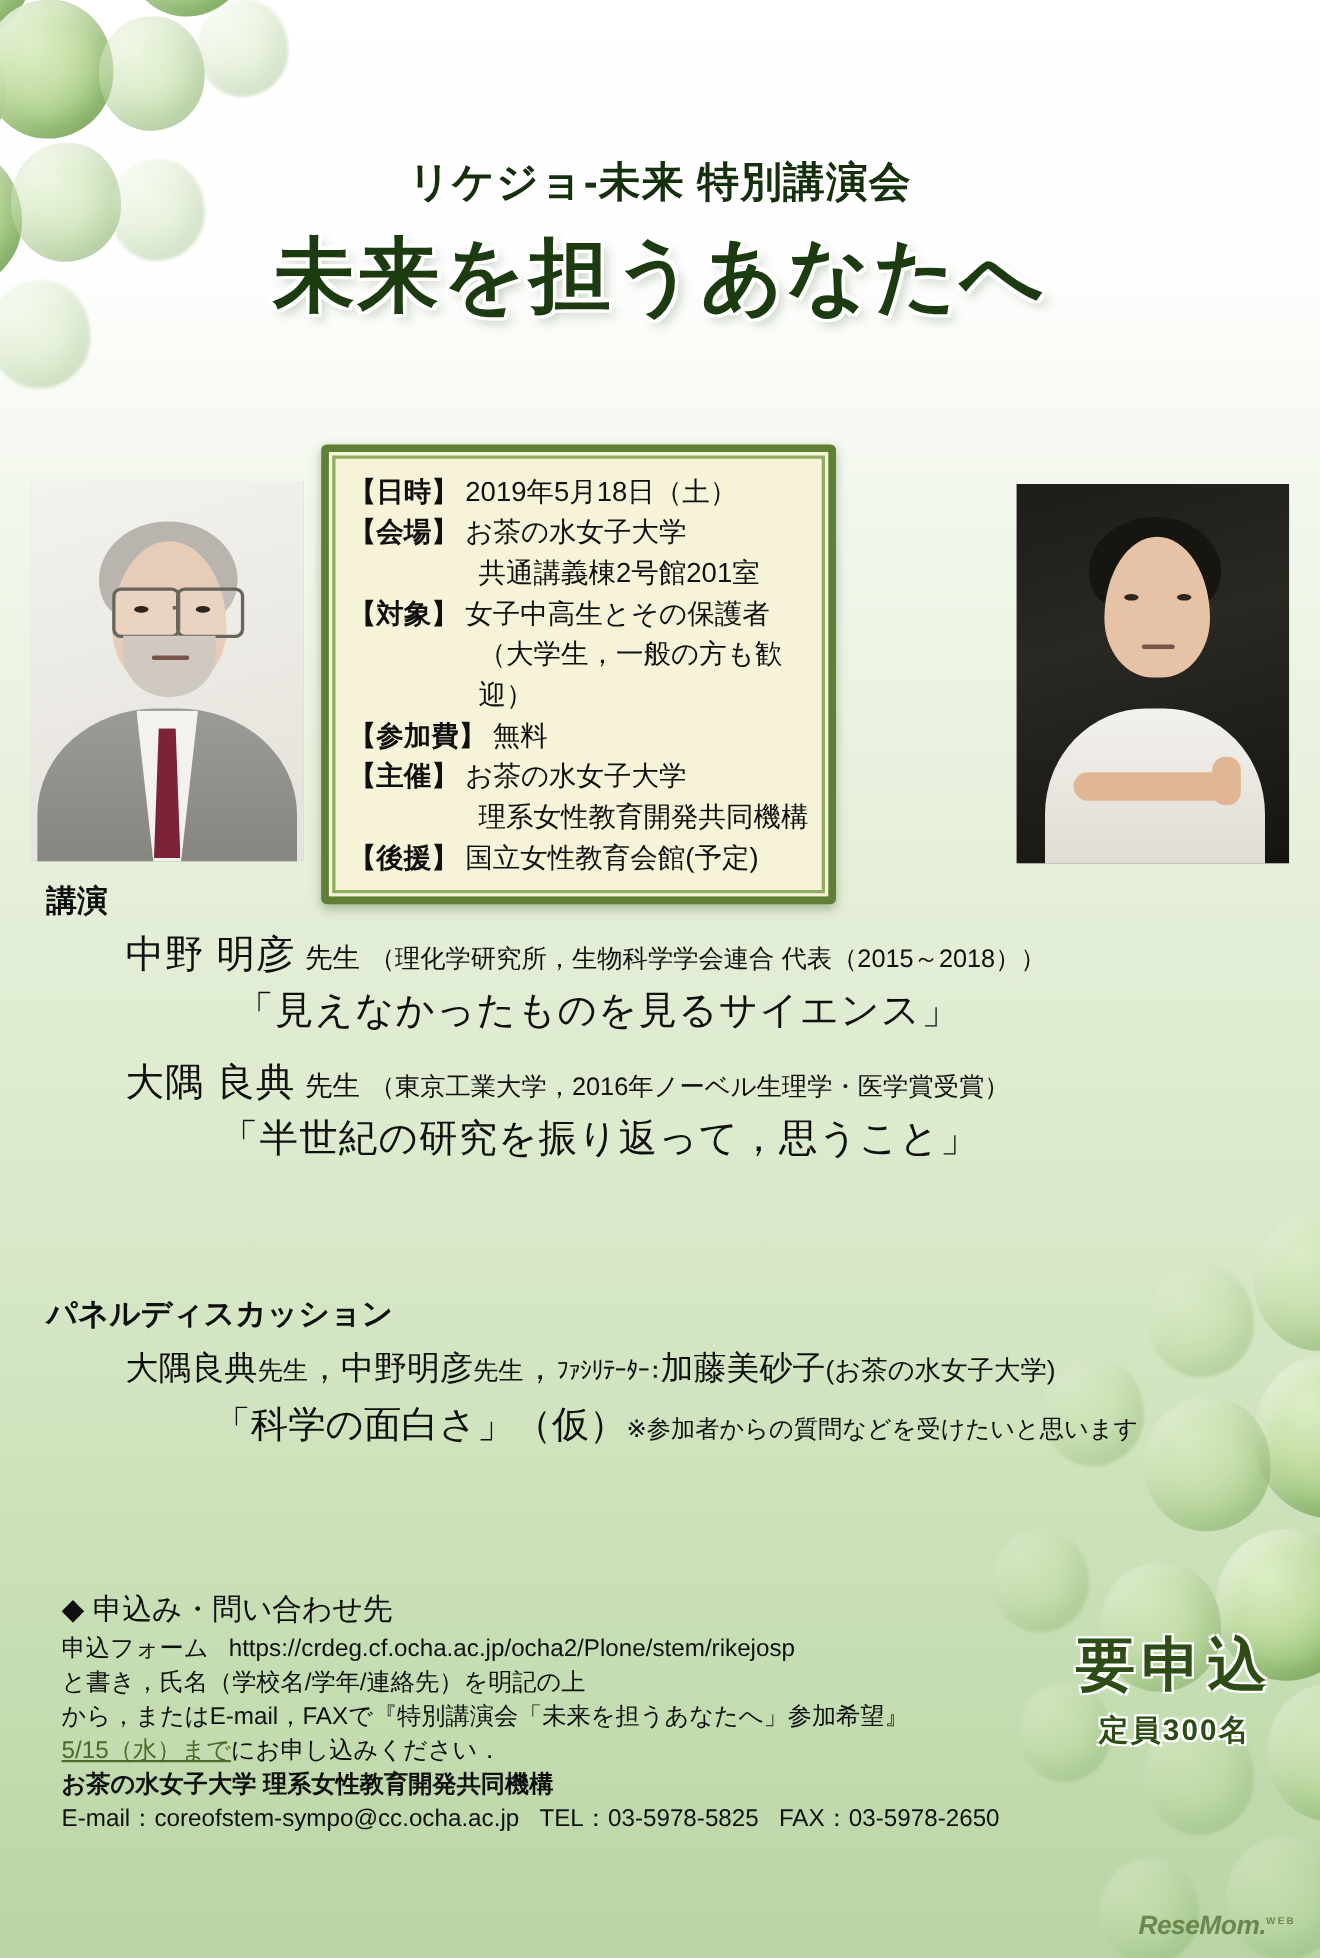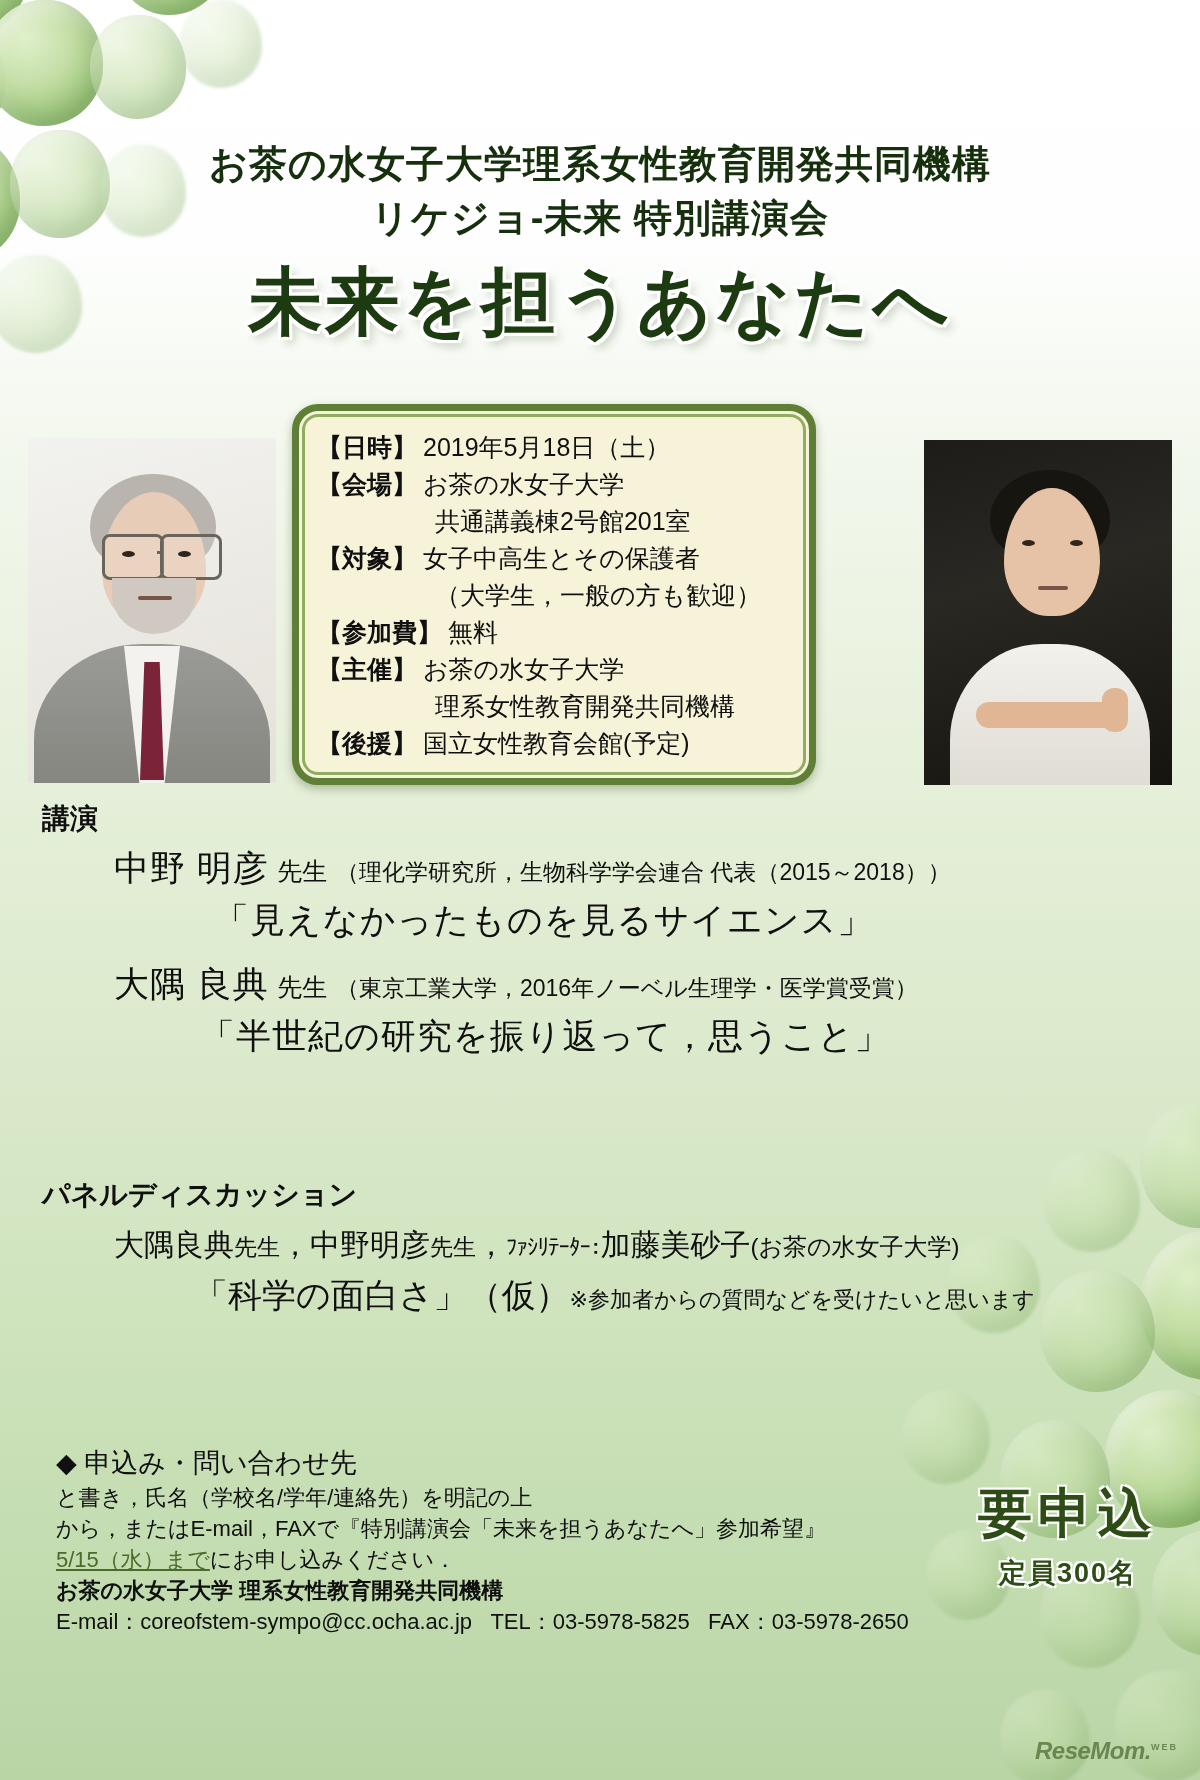--- a/index.html
+++ b/index.html
@@ -64,24 +64,24 @@
   .eye{position:absolute;width:13px;height:6px;border-radius:50%;background:#30251d;}
   .glass{position:absolute;width:56px;height:40px;border:3px solid #6a655c;border-radius:8px;background:rgba(255,255,255,.12);}
   .glassbar{position:absolute;height:3px;background:#6a655c;}
   .beard{position:absolute;border-radius:0 0 50% 50%/0 0 70% 70%;background:#cfc9c2;}
   .mouth{position:absolute;height:4px;border-radius:3px;background:#7a5348;}
   .tie{position:absolute;background:#7c2437;}
   .shirt{position:absolute;background:#f4f2ee;}
 
   
   #info-card{
-    position:absolute;left:292px;top:404px;width:524px;z-index:7;
+    position:absolute;left:292px;top:404px;width:468px;z-index:7;
     background:#f7f3d8;
     border:7px solid #5e7f35;
-    border-radius:26px;
+    border-radius:5px;
     box-shadow:0 4px 10px rgba(60,80,35,.35), inset 0 0 0 3px #f7f3d8, inset 0 0 0 6px #8fae61;
     padding:18px 16px 16px 18px;
     box-sizing:border-box;
   }
   .irow{display:flex;align-items:flex-start;font-size:25px;line-height:37px;color:#101010;}
   .ikey{flex:0 0 auto;font-weight:bold;white-space:nowrap;}
   .ival{flex:1 1 auto;padding-left:6px;white-space:pre-line;}
   .icont{font-size:25px;line-height:37px;color:#101010;padding-left:118px;}
 
   
@@ -169,21 +169,20 @@
     <div class="blob soft" style="right:180px;top:360px;width:110px;height:118px;"></div>
     <div class="blob ghost" style="right:300px;top:330px;width:88px;height:94px;"></div>
     <div class="blob soft" style="right:20px;top:470px;width:118px;height:126px;"></div>
     <div class="blob ghost" style="right:150px;top:500px;width:100px;height:108px;"></div>
     <div class="blob ghost" style="right:280px;top:470px;width:84px;height:90px;"></div>
     <div class="blob ghost" style="right:70px;top:610px;width:105px;height:112px;"></div>
     <div class="blob ghost" style="right:200px;top:630px;width:90px;height:96px;"></div>
   </div>
 
   <div class="head">
-    <div class="l1">お茶の水女子大学理系女性教育開発共同機構</div>
     <div class="l2">リケジョ-未来 特別講演会</div>
     <div class="big">未来を担うあなたへ</div>
   </div>
 
   <div class="portrait" id="portrait-left">
     <div class="ph">
       <div class="body" style="left:6px;top:206px;width:236px;height:150px;background:linear-gradient(180deg,#9a9a97 0%,#85857f 100%);"></div>
       <div class="shirt" style="left:96px;top:208px;width:56px;height:140px;clip-path:polygon(0 0,100% 0,72% 100%,28% 100%);"></div>
       <div class="tie" style="left:112px;top:224px;width:24px;height:118px;clip-path:polygon(18% 0,82% 0,100% 100%,0 100%);"></div>
       <div class="hair" style="left:62px;top:36px;width:126px;height:86px;background:#b9b4ad;"></div>
@@ -276,20 +275,24 @@
     <div class="pt">
       <span>「科学の面白さ」（仮）</span><span class="note">※参加者からの質問などを受けたいと思います</span>
     </div>
   </div>
 
   <div id="apply-band">
     <div class="hdr">
       <span>◆</span>
       <span>申込み・問い合わせ先</span>
     </div>
+    <div class="ln">
+      <span>申込フォーム</span>
+      &nbsp;&nbsp;<span>https://crdeg.cf.ocha.ac.jp/ocha2/Plone/stem/rikejosp</span>
+    </div>
     <div class="ln">と書き，氏名（学校名/学年/連絡先）を明記の上</div>
     <div class="ln">から，またはE-mail，FAXで『特別講演会「未来を担うあなたへ」参加希望』</div>
     <div class="ln">
       <span class="due">5/15（水）まで</span><span>にお申し込みください．</span>
     </div>
     <div class="ln bold">お茶の水女子大学 理系女性教育開発共同機構</div>
     <div class="ln">
       <span>E-mail：</span><span>coreofstem-sympo@cc.ocha.ac.jp</span>
       &nbsp;&nbsp;<span>TEL：</span><span>03-5978-5825</span>
       &nbsp;&nbsp;<span>FAX：</span><span>03-5978-2650</span>

